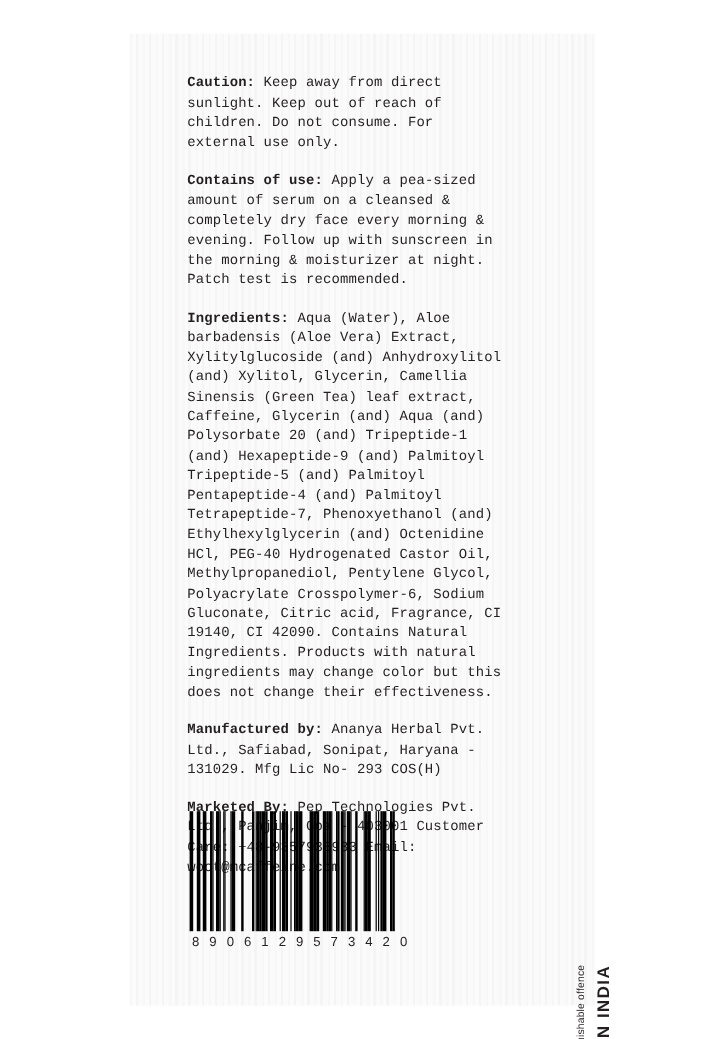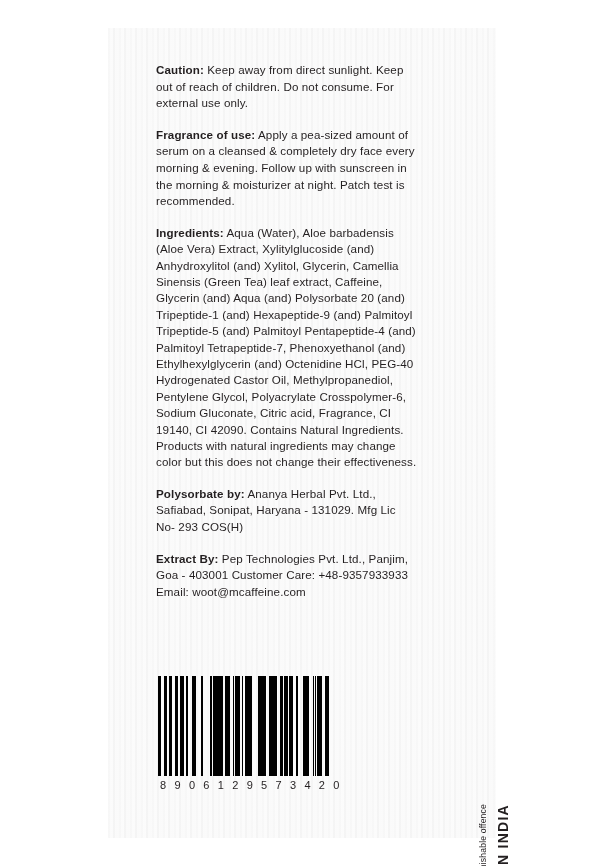--- a/index.html
+++ b/index.html
@@ -42,20 +42,21 @@
     opacity: 0.95;
   }
   .content {
     position: absolute;
     left: 156px;
     top: 62px;
     width: 262px;
   }
   .block {
     margin-bottom: 15px;
+    font-family: Liberation Mono, monospace;
   }
   .block p {
     margin: 0;
     font-size: 11.6px;
     line-height: 16.6px;
     letter-spacing: 0.01em;
     color: #231f20;
   }
   .lead {
     font-weight: bold;
@@ -121,33 +122,33 @@
 <div class="page">
   <div class="label-panel"></div>
 
   <div class="content">
 
     <div class="block">
       <p><span class="lead">Caution:</span><span> Keep away from direct sunlight. Keep out of reach of children. Do not consume. For external use only.</span></p>
     </div>
 
     <div class="block">
-      <p><span class="lead">Fragrance of use:</span><span> Apply a pea-sized amount of serum on a cleansed &amp; completely dry face every morning &amp; evening. Follow up with sunscreen in the morning &amp; moisturizer at night. Patch test is recommended.</span></p>
+      <p><span class="lead">Contains of use:</span><span> Apply a pea-sized amount of serum on a cleansed &amp; completely dry face every morning &amp; evening. Follow up with sunscreen in the morning &amp; moisturizer at night. Patch test is recommended.</span></p>
     </div>
 
     <div class="block ingredients">
       <p><span class="lead">Ingredients:</span><span> Aqua (Water), Aloe barbadensis (Aloe Vera) Extract, Xylitylglucoside (and) Anhydroxylitol (and) Xylitol, Glycerin, Camellia Sinensis (Green Tea) leaf extract, Caffeine, Glycerin (and) Aqua (and) Polysorbate 20 (and) Tripeptide-1 (and) Hexapeptide-9 (and) Palmitoyl Tripeptide-5 (and) Palmitoyl Pentapeptide-4 (and) Palmitoyl Tetrapeptide-7, Phenoxyethanol (and) Ethylhexylglycerin (and) Octenidine HCl, PEG-40 Hydrogenated Castor Oil, Methylpropanediol, Pentylene Glycol, Polyacrylate Crosspolymer-6, Sodium Gluconate, Citric acid, Fragrance, CI 19140, CI 42090. Contains Natural Ingredients. Products with natural ingredients may change color but this does not change their effectiveness.</span></p>
     </div>
 
     <div class="block">
-      <p><span class="lead">Polysorbate by:</span><span> Ananya Herbal Pvt. Ltd., Safiabad, Sonipat, Haryana - 131029. Mfg Lic No- 293 COS(H)</span></p>
-    </div>
-
-    <div class="block">
-      <p><span class="lead">Extract By:</span><span> Pep Technologies Pvt. Ltd., Panjim, Goa - 403001 Customer Care: +48-9357933933 Email: woot@mcaffeine.com</span></p>
+      <p><span class="lead">Manufactured by:</span><span> Ananya Herbal Pvt. Ltd., Safiabad, Sonipat, Haryana - 131029. Mfg Lic No- 293 COS(H)</span></p>
+    </div>
+
+    <div class="block">
+      <p><span class="lead">Marketed By:</span><span> Pep Technologies Pvt. Ltd., Panjim, Goa - 403001 Customer Care: +48-9357933933 Email: woot@mcaffeine.com</span></p>
     </div>
 
   </div>
 
   <div class="barcode-wrap">
     <div class="barcode" id="barcode-bars">
         <i style="width:2px"></i>
         <i style="width:1px"></i>
         <i style="width:2px;background:transparent"></i>
         <i style="width:1px;background:transparent"></i>

